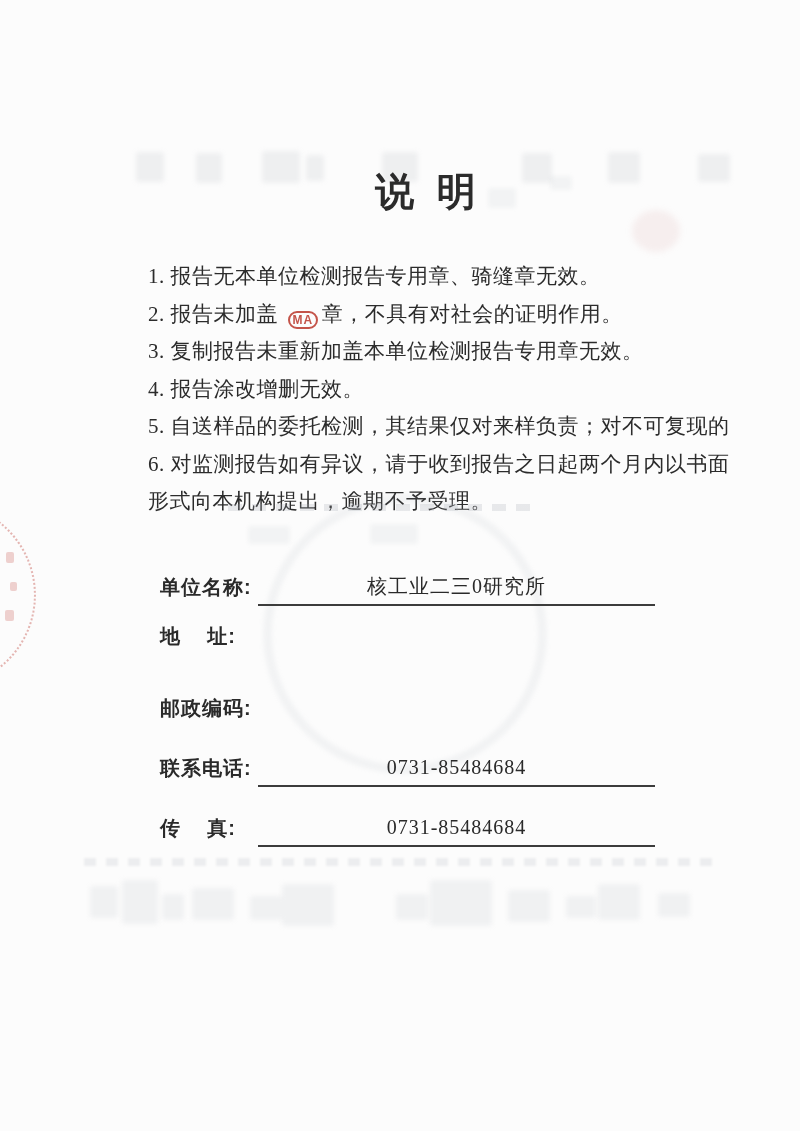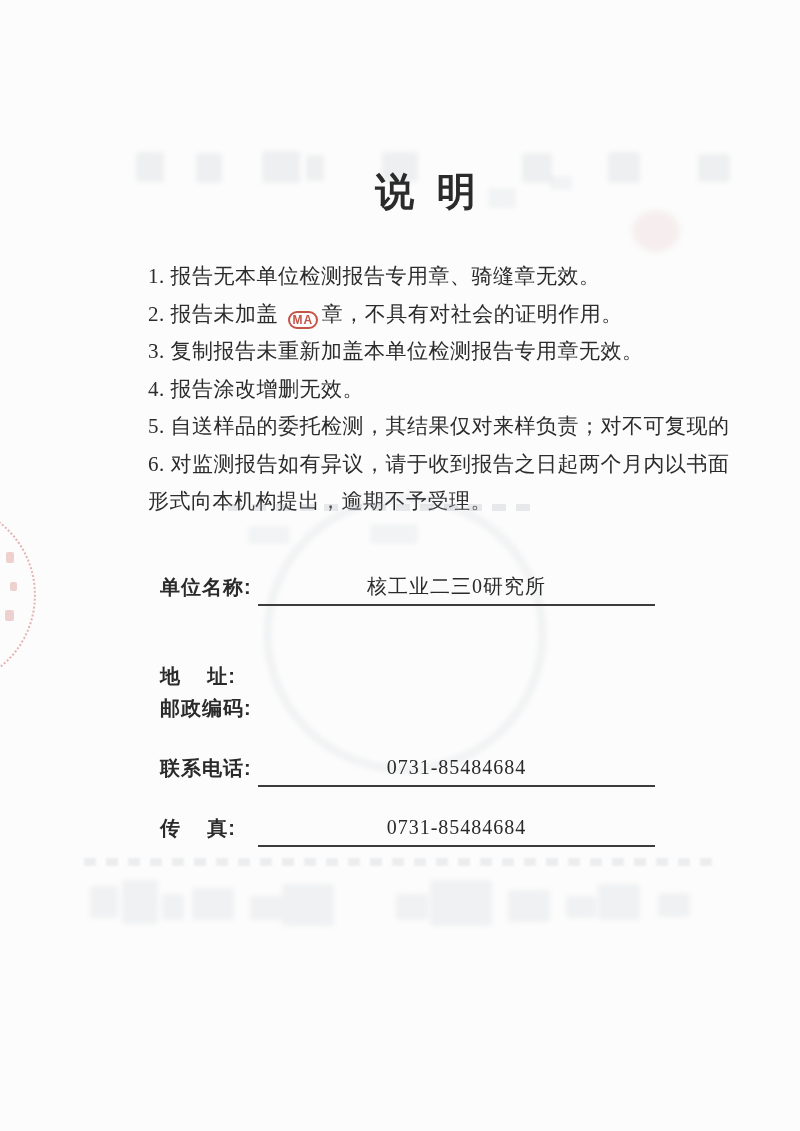--- a/index.html
+++ b/index.html
@@ -39,21 +39,21 @@
   .cma-letters{
     display:block;
     font-family:"Liberation Sans","DejaVu Sans",sans-serif;
     font-size:12px;line-height:14px;font-weight:700;
     color:#c4544a;letter-spacing:1px;
   }
 
   
   .contact{position:absolute;left:160px;top:0;width:500px;}
   .frow{position:absolute;left:0;width:500px;height:38px;}
-  .frow-1{top:572px;} .frow-2{top:661px;} .frow-3{top:693px;text-decoration:underline;}
+  .frow-1{top:572px;} .frow-2{top:621px;} .frow-3{top:693px;text-decoration:underline;}
   .frow-4{top:753px;} .frow-5{top:813px;}
   .field-label{
     position:absolute;left:0;top:2px;
     font-family:"Liberation Sans","DejaVu Sans",sans-serif;
     font-weight:700;font-size:20px;letter-spacing:1px;white-space:pre;
     color:#2a2a2a;
   }
   .field-value{
     position:absolute;left:98px;top:0;
     width:397px;height:32px;line-height:28px;

